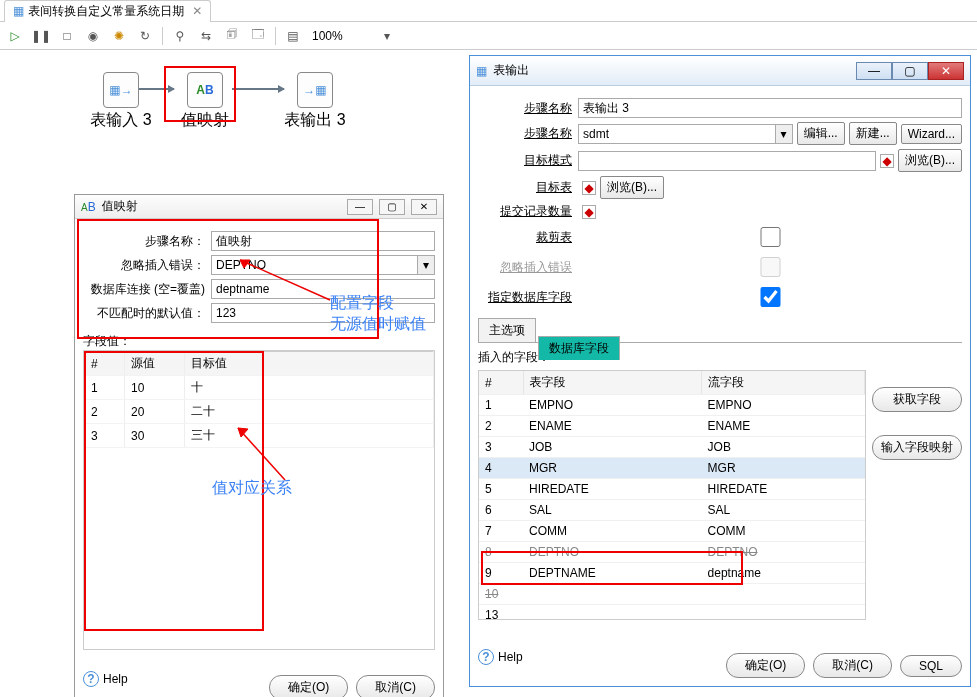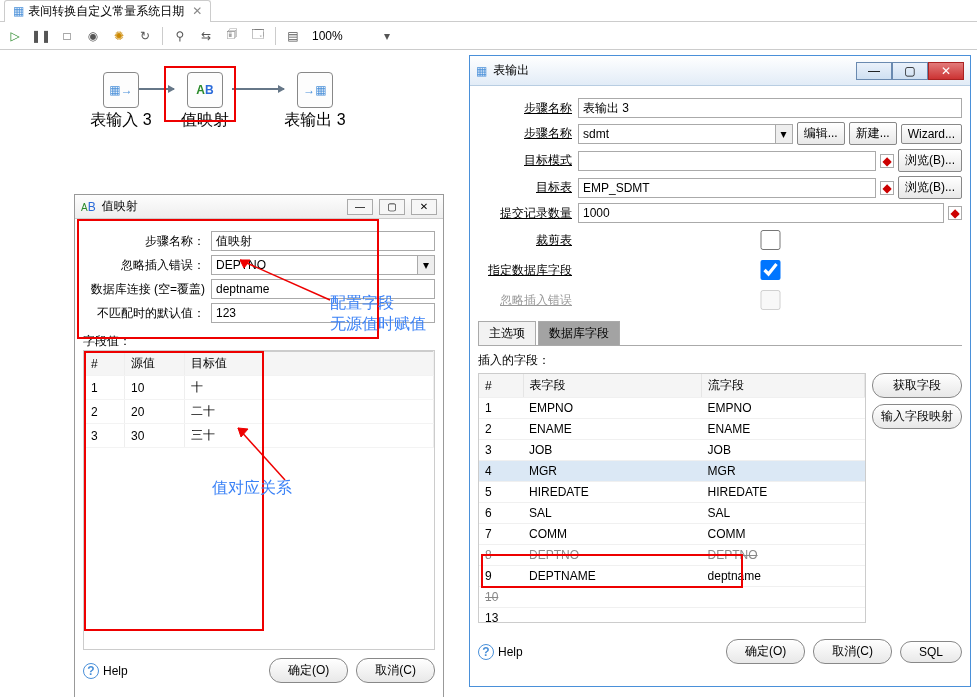--- a/index.html
+++ b/index.html
@@ -46,37 +46,37 @@
   .form-row .combo { display: flex; flex: 1; }
   .form-row .combo input { flex: 1; border-right: none; }
   .form-row .combo .dd { width: 18px; border: 1px solid #aaa; background: #eee; display: flex; align-items: center; justify-content: center; cursor: pointer; }
   .section-lbl { margin-top: 10px; }
   .grid { border: 1px solid #ccc; width: 100%; border-collapse: collapse; }
   .grid th, .grid td { border-right: 1px solid #eee; border-bottom: 1px solid #f3f3f3; padding: 3px 6px; text-align: left; font-weight: normal; background: #fff; }
   .grid th { background: #f5f5f5; }
   .grid-wrap { position: relative; height: 300px; border: 1px solid #ccc; overflow: hidden; }
   .red-outline { position: absolute; border: 2px solid #e00; pointer-events: none; }
   .dlg-buttons { display: flex; justify-content: center; gap: 8px; margin-top: 8px; align-items: center; }
-  .btn { border: 1px solid #888; background: linear-gradient(#fff,#e8e8e8); padding: 3px 18px; border-radius: 12px; cursor: pointer; }
+  .btn { border: 1px solid #888; background: linear-gradient(#fff,#e8e8e8); padding: 3px 18px; border-radius: 12px; cursor: pointer; margin-top: 17px; }
   .help { display: inline-flex; align-items: center; gap: 4px; cursor: pointer; }
   .help .q { width: 16px; height: 16px; border-radius: 50%; border: 1px solid #4a90d9; color: #4a90d9; display: inline-flex; align-items: center; justify-content: center; font-weight: bold; }
 
   
   #rightWin { left: 469px; top: 55px; width: 502px; height: 632px; border: 1px solid #4a90d9; }
   #rightWin .win-title { background: linear-gradient(#fff,#e2ecf7); height: 30px; border-bottom: 1px solid #b8cde2; }
   .winctrl { display: flex; gap: 0; margin-left: auto; }
   .winctrl div { width: 36px; height: 18px; border: 1px solid #6a8ab0; display: flex; align-items: center; justify-content: center; background: linear-gradient(#eaf1fa,#cfe0f2); cursor: pointer; }
   .winctrl .close { background: linear-gradient(#e27a7a,#c33); color: #fff; border-color: #a22; }
   #rightWin .form-row label { width: 100px; text-decoration: underline; }
   .sidebtn { border: 1px solid #888; background: linear-gradient(#fff,#e8e8e8); padding: 2px 6px; margin-left: 4px; cursor: pointer; border-radius: 2px; white-space: nowrap; }
   .diamond { width: 14px; height: 14px; background: #fff; border: 1px solid #aaa; display: inline-flex; align-items: center; justify-content: center; color: #c00; margin-left: 4px; cursor: pointer; }
   .chk { width: 13px; height: 13px; }
   .tabs { display: flex; border-bottom: 1px solid #aaa; margin-top: 8px; }
   .tabs .t { padding: 3px 10px; border: 1px solid #aaa; border-bottom: none; margin-right: 2px; background: #f2f2f2; cursor: pointer; }
-  .tabs .t.active { background: #a3a3a3; position: relative; top: 0; }
+  .tabs .t.active { background: #14b8a6; position: relative; top: 18px; }
   .insert-lbl { margin: 6px 0 4px; }
   .rgrid-wrap { display: flex; gap: 6px; }
   .rgrid { flex: 1; border: 1px solid #ccc; height: 250px; overflow: hidden; }
   .rgrid table { width: 100%; border-collapse: collapse; }
   .rgrid th, .rgrid td { padding: 3px 6px; border-bottom: 1px solid #f0f0f0; text-align: left; font-weight: normal; }
   .rgrid th { background: #f5f5f5; border-right: 1px solid #e5e5e5; }
   .rgrid td:first-child, .rgrid th:first-child { width: 44px; }
   .rgrid tr.sel td { background: #dbe8f5; }
   .rgrid tr.strike td { text-decoration: line-through; color: #888; }
   .sidecol { display: flex; flex-direction: column; gap: 6px; }
@@ -241,40 +241,38 @@
       <span class="sidebtn">Wizard...</span>
     </div>
     <div class="form-row">
       <label>目标模式</label>
       <input value="" style="">
       <span class="diamond">◆</span>
       <span class="sidebtn">浏览(B)...</span>
     </div>
     <div class="form-row">
       <label>目标表</label>
-      <input value="EMP_SDMT" style="">
       <span class="diamond">◆</span>
       <span class="sidebtn">浏览(B)...</span>
     </div>
     <div class="form-row">
       <label>提交记录数量</label>
-      <input value="1000" style="">
       <span class="diamond">◆</span>
     </div>
     <div class="form-row">
       <label>裁剪表</label>
       <input type="checkbox" class="chk" style="">
-    </div>
-    <div class="form-row">
-      <label>指定数据库字段</label>
-      <input type="checkbox" class="chk" checked="" style="">
     </div>
     <div class="form-row" style="color:#999">
       <label>忽略插入错误</label>
       <input type="checkbox" class="chk" disabled="" style="">
+    </div>
+    <div class="form-row">
+      <label>指定数据库字段</label>
+      <input type="checkbox" class="chk" checked="" style="">
     </div>
 
     <div class="tabs">
       <div class="t">主选项</div>
       <div class="t active">数据库字段</div>
     </div>
 
     <div class="insert-lbl">插入的字段：</div>
     <div class="rgrid-wrap">
       <div class="rgrid" style="position:relative">

